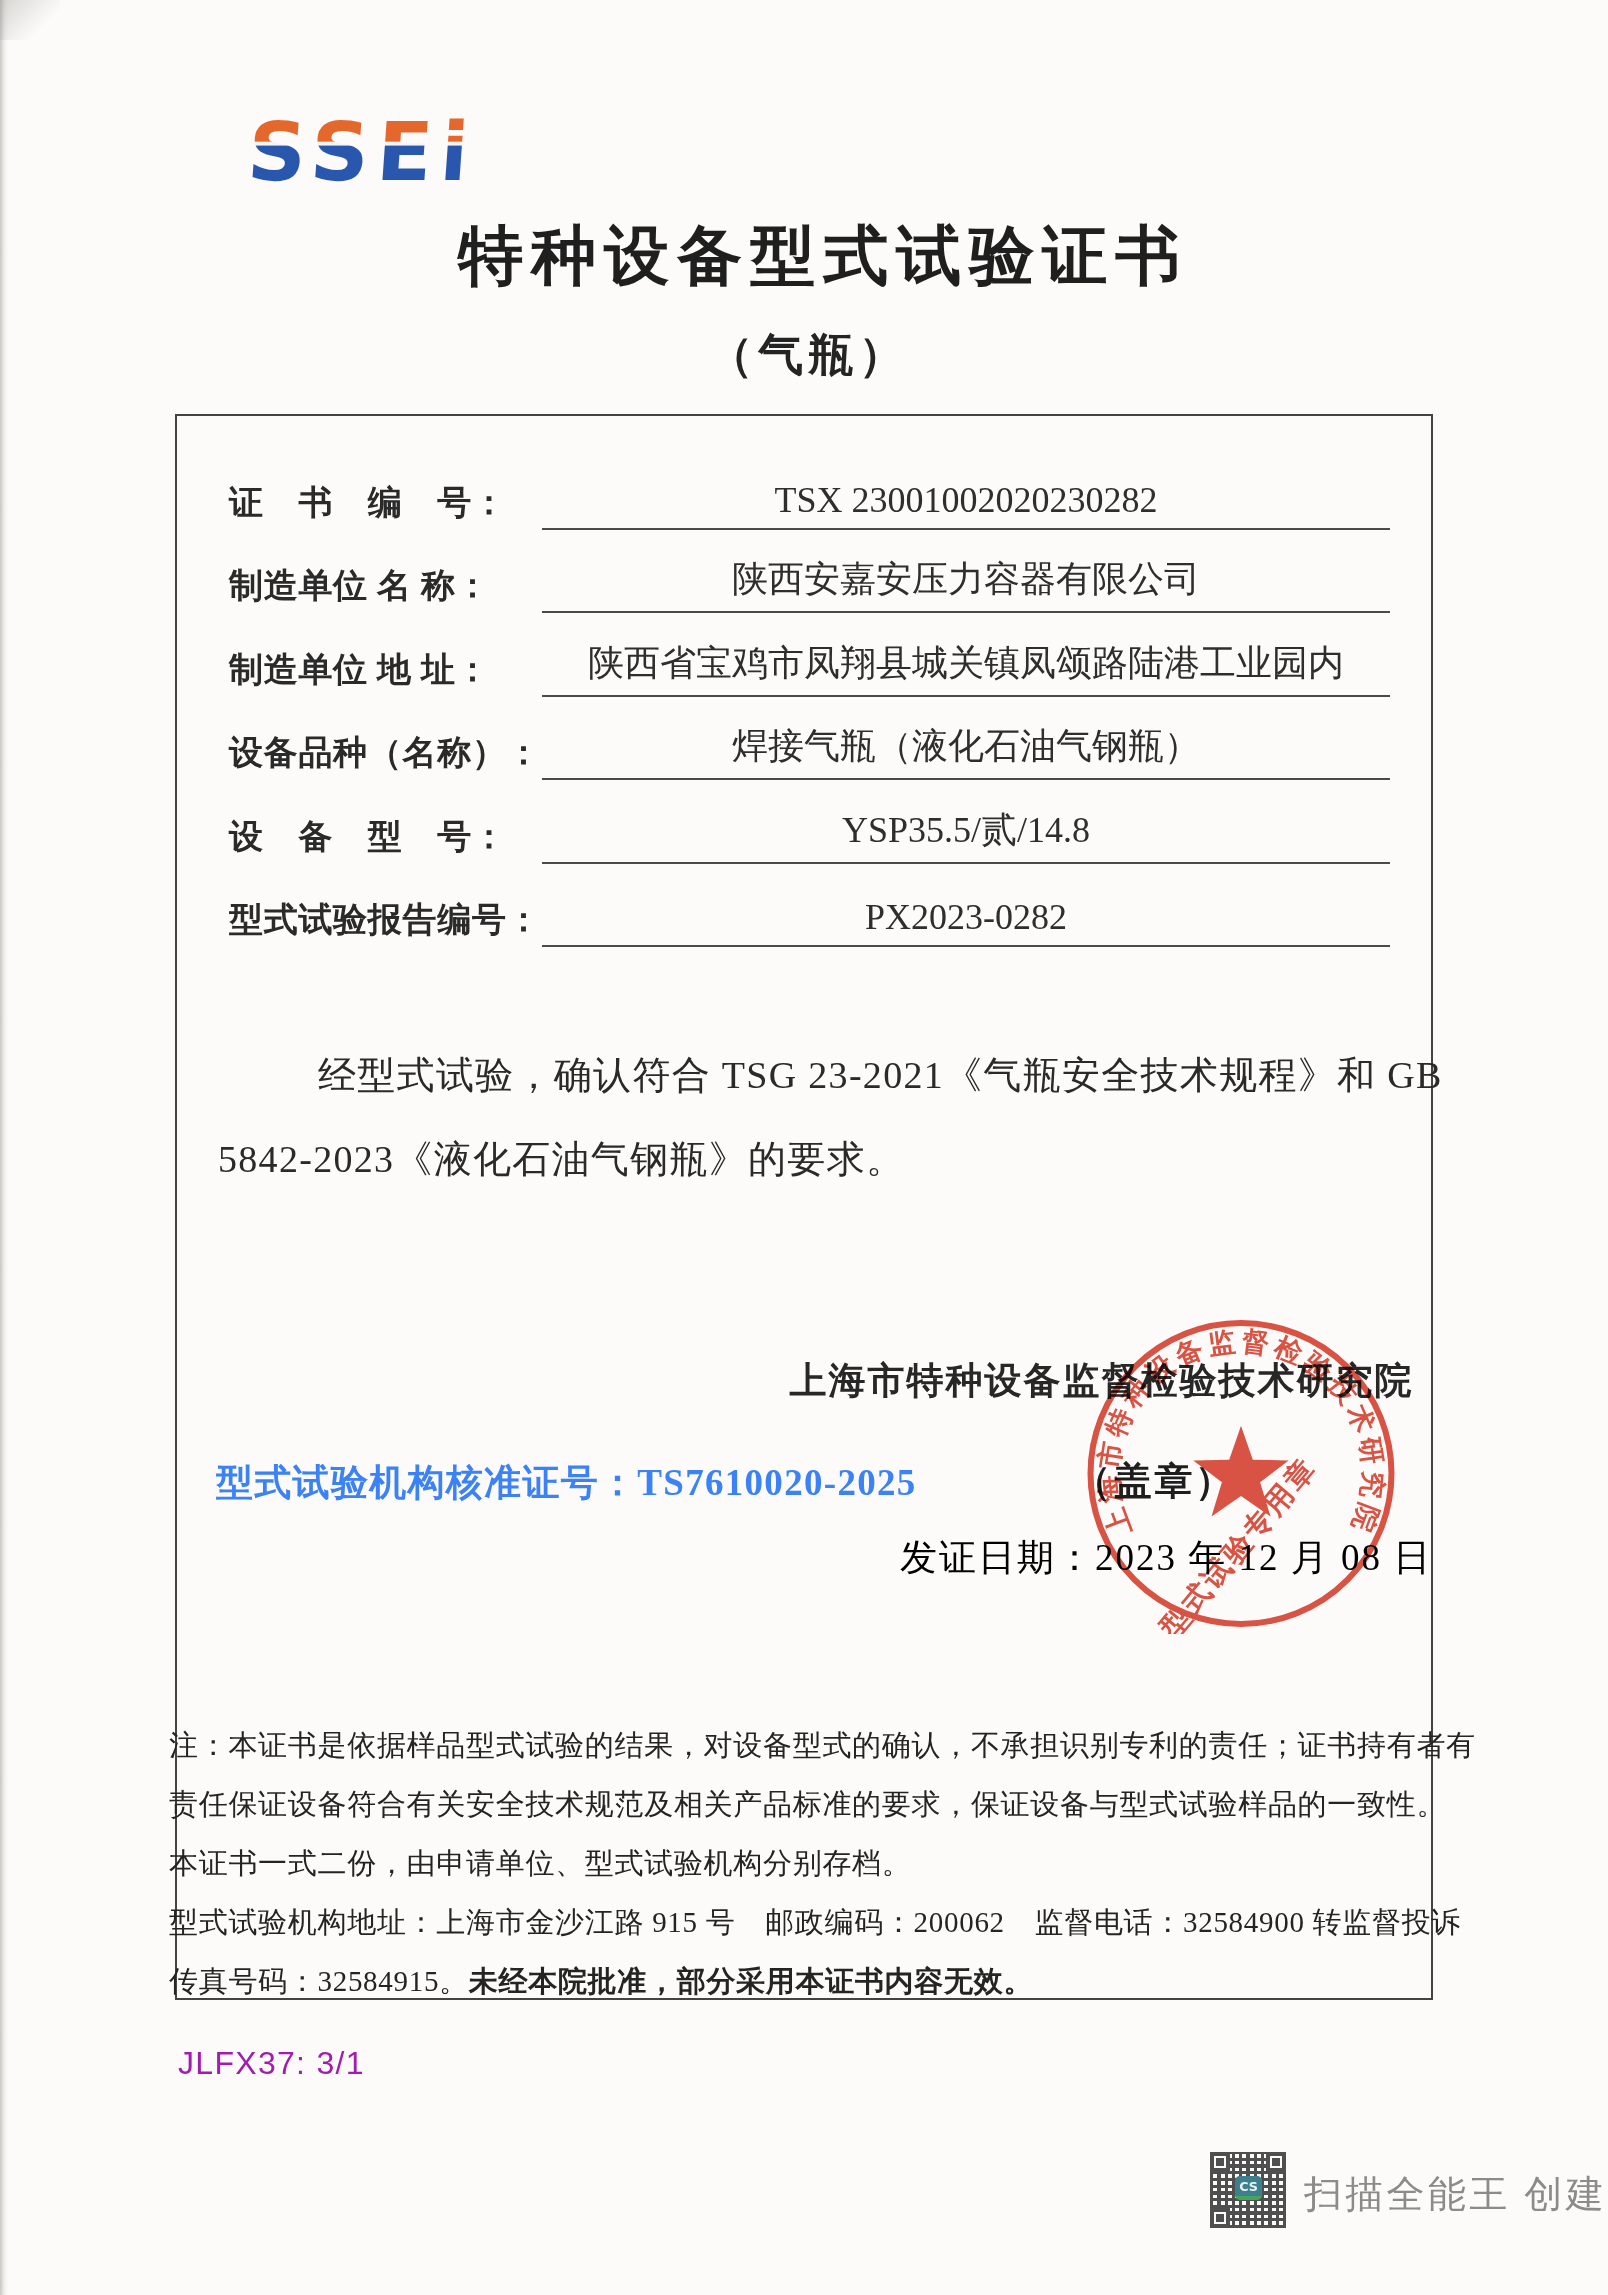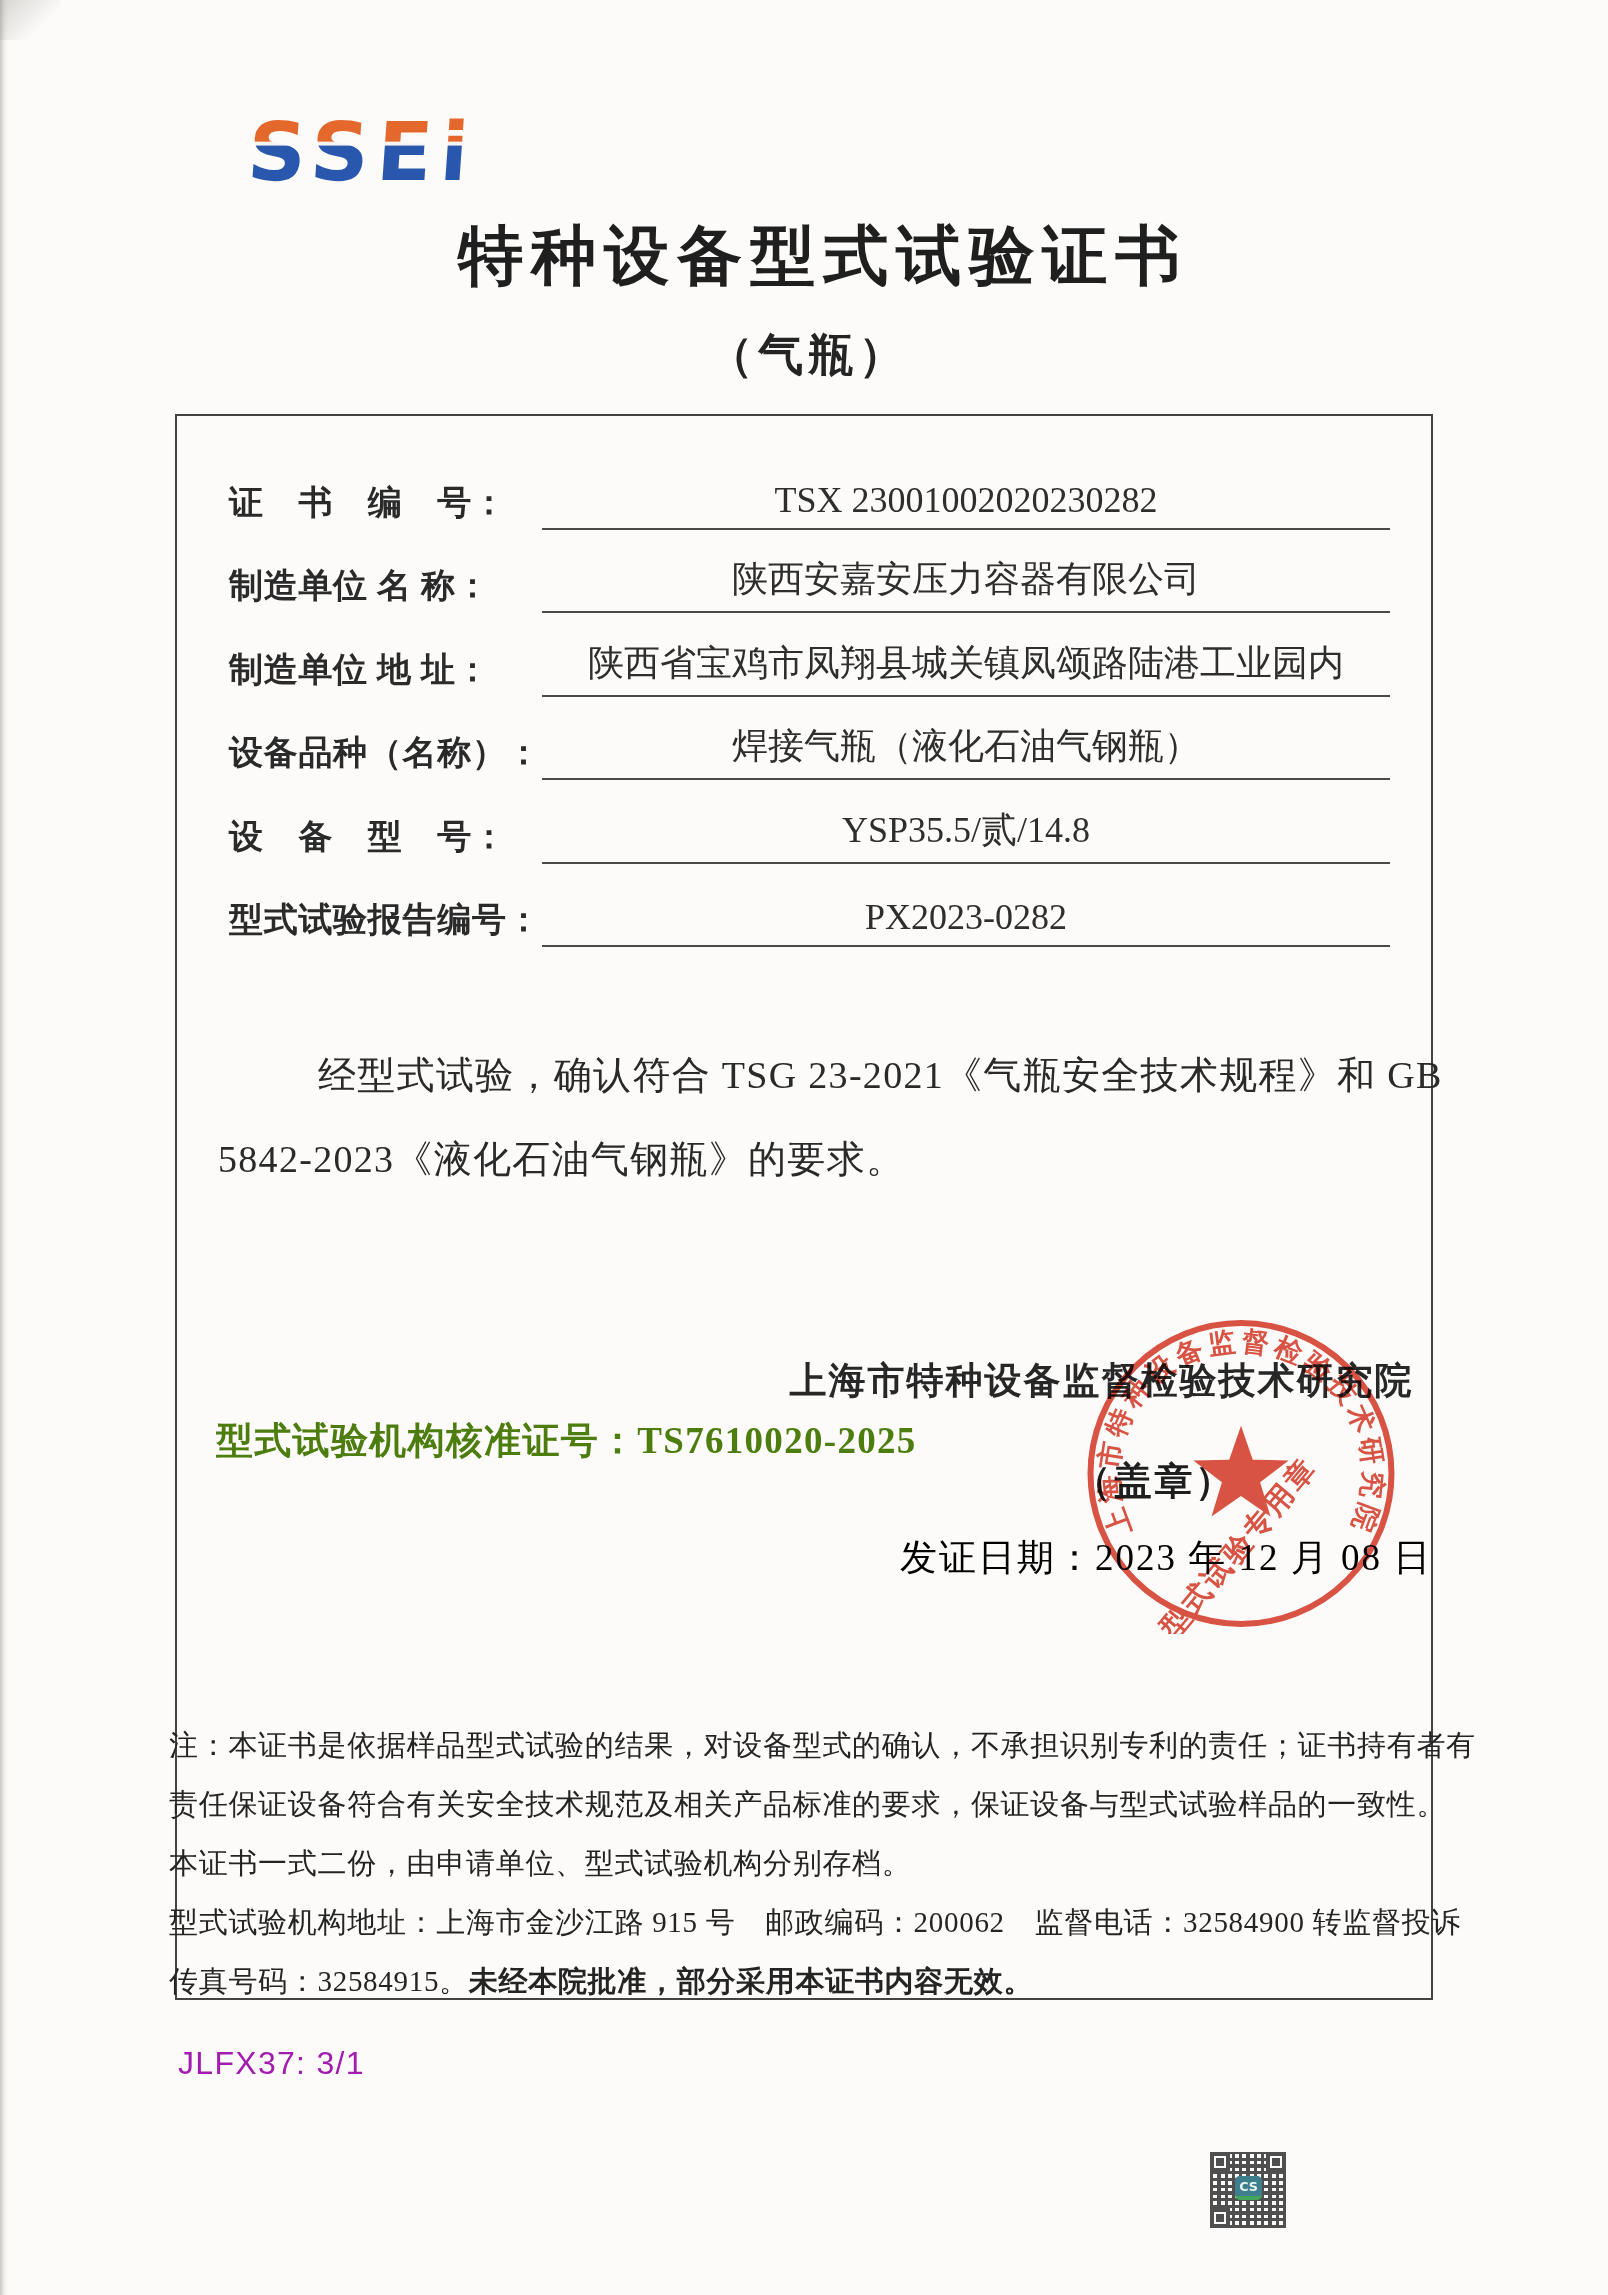--- a/index.html
+++ b/index.html
@@ -72,22 +72,22 @@
     position:absolute; left:41px; right:53px;
     font-size:38px; color:#2a2a2a; letter-spacing:1.3px; white-space:nowrap;
   }
   .statement-line.indent { padding-left:100px; }
   .issuer-line {
     position:absolute; right:17.4px; top:940px;
     font-size:37px; font-weight:600; letter-spacing:2px; color:#272727;
     white-space:nowrap;
   }
   .approval-line {
-    position:absolute; left:39px; top:1000px;
-    font-size:37px; font-weight:600; letter-spacing:1.3px; color:#4d7c0f;
+    position:absolute; left:39px; top:1042px;
+    font-size:37px; font-weight:600; letter-spacing:1.3px; color:#3b82f6;
     white-space:nowrap;
   }
 
   .seal-hint {
     position:absolute; left:1073px; top:1433px;
     font-size:38px; font-weight:700; letter-spacing:2.7px; color:#1e1e1e;
     z-index:2;
     margin-top:23px;
   }
   .issue-date {
@@ -215,15 +215,16 @@
   </div>
 
   <div class="form-code">JLFX37: 3/1</div>
 
   <div class="qr">
     <div class="finder tl"></div>
     <div class="finder tr"></div>
     <div class="finder bl"></div>
     <div class="cs-badge">CS</div>
   </div>
+  <div class="scanner-caption">扫描全能王 创建</div>
 
 </div>
 
 
 </body></html>

